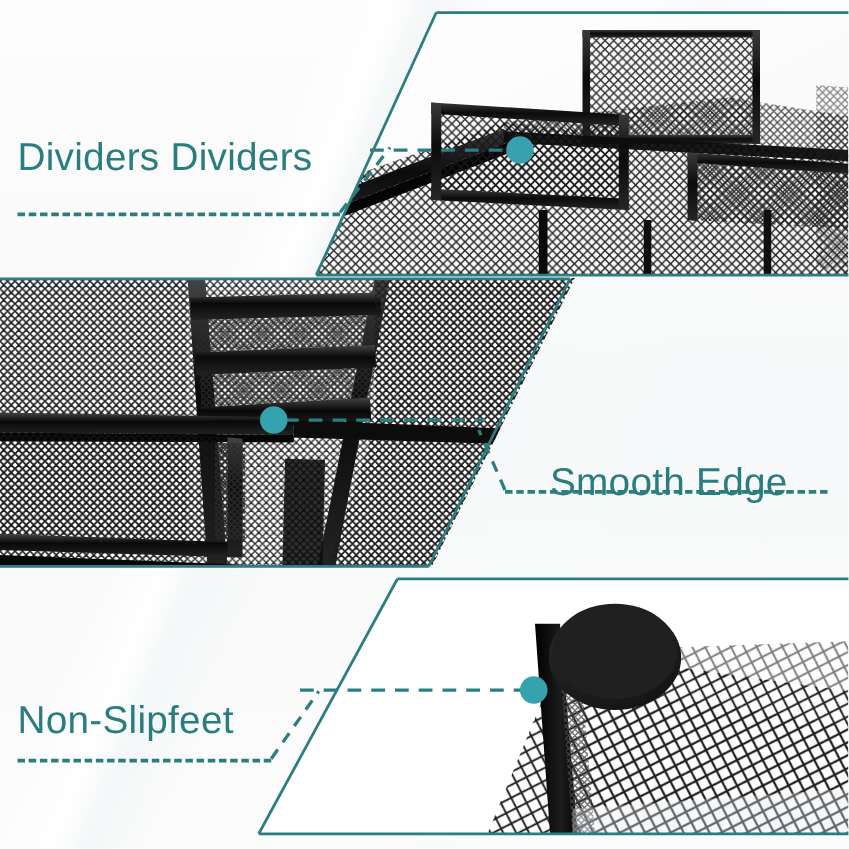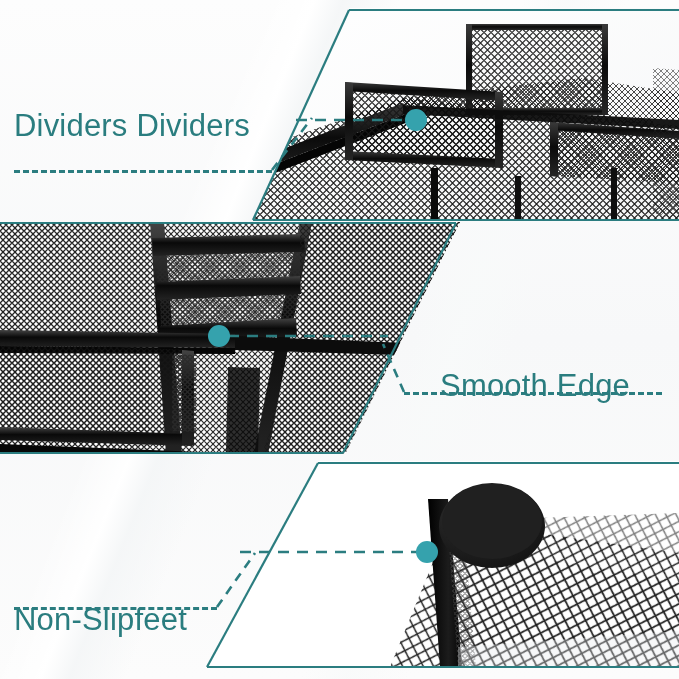--- a/index.html
+++ b/index.html
@@ -299,21 +299,21 @@
         </svg>
       </div>
     </div>
 
     <svg class="panel-outline" viewBox="0 0 679 224">
       <polyline points="318,8 679,8" fill="none" stroke="#2b7d80" stroke-width="2.2"></polyline>
       <polyline points="318,8 207,212" fill="none" stroke="#2b7d80" stroke-width="2.2"></polyline>
       <polyline points="207,212 679,212" fill="none" stroke="#2b7d80" stroke-width="2.2"></polyline>
     </svg>
 
-    <div class="feature-label" style="left:14px; top:103px; font-size:31px; color:#2a7d7f;margin-top:44px;">Non-Slipfeet</div>
+    <div class="feature-label" style="left:14px; top:103px; font-size:31px; color:#2a7d7f;">Non-Slipfeet</div>
     <div class="label-underline" style="left:14px; top:152px; width:203px; border-top-color:#2b7d80;"></div>
 
     <svg class="leader-dash" viewBox="0 0 679 224">
       <line x1="217" y1="152" x2="255" y2="98" stroke="#2b7d80" stroke-width="2.6" stroke-dasharray="9 7"></line>
       <line x1="240" y1="97" x2="424" y2="97" stroke="#2b7d80" stroke-width="2.6" stroke-dasharray="11 8"></line>
     </svg>
 
     <div class="hotspot-dot" style="left:416px; top:86px; width:22px; height:22px; background:#35a2ad;"></div>
   </div>
 

